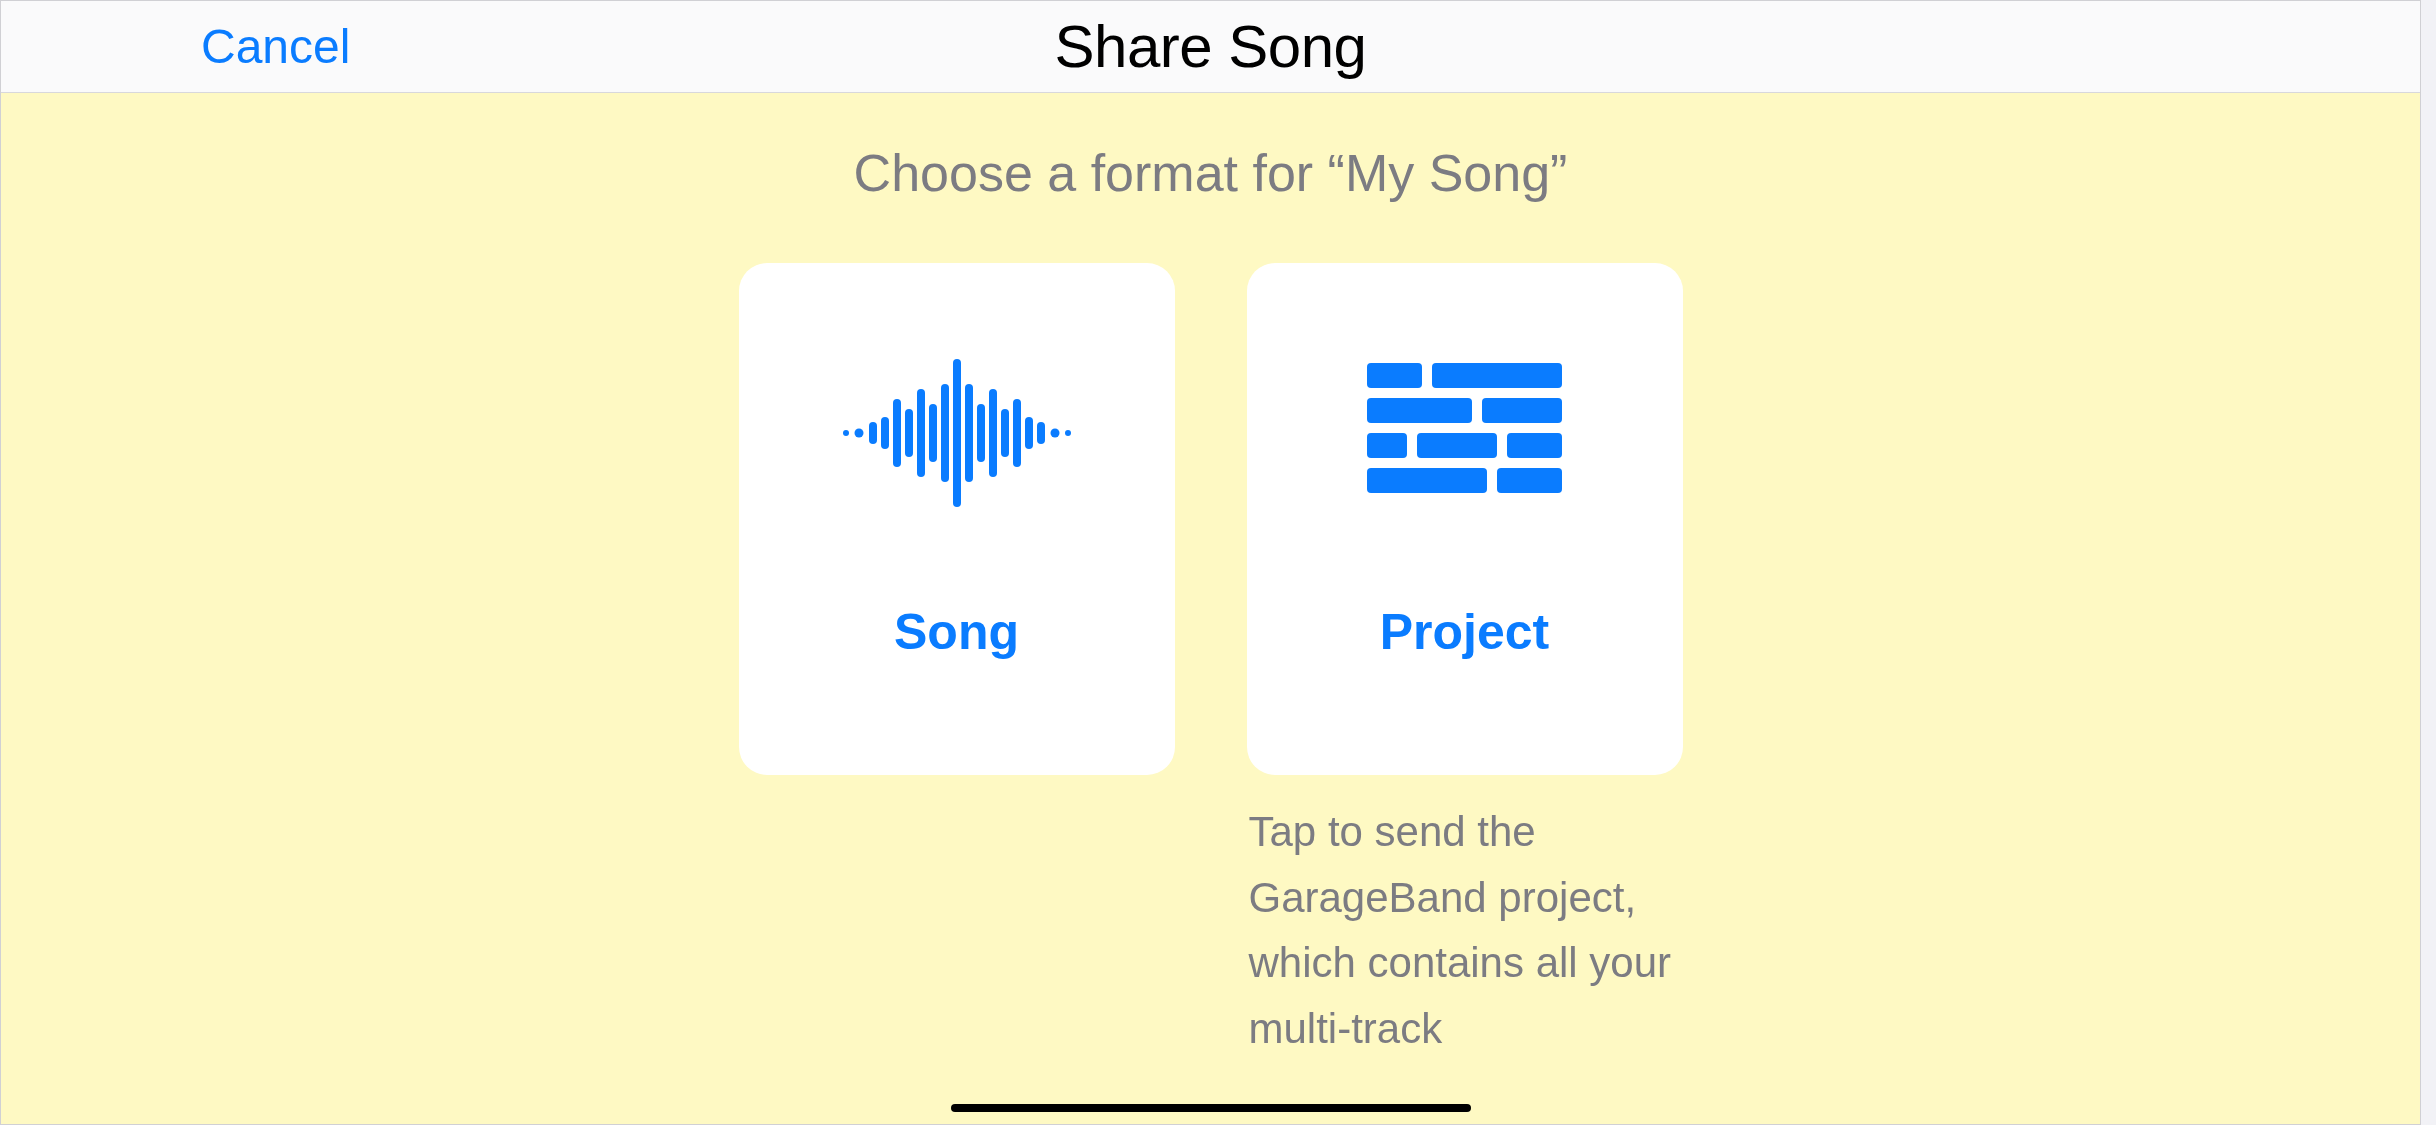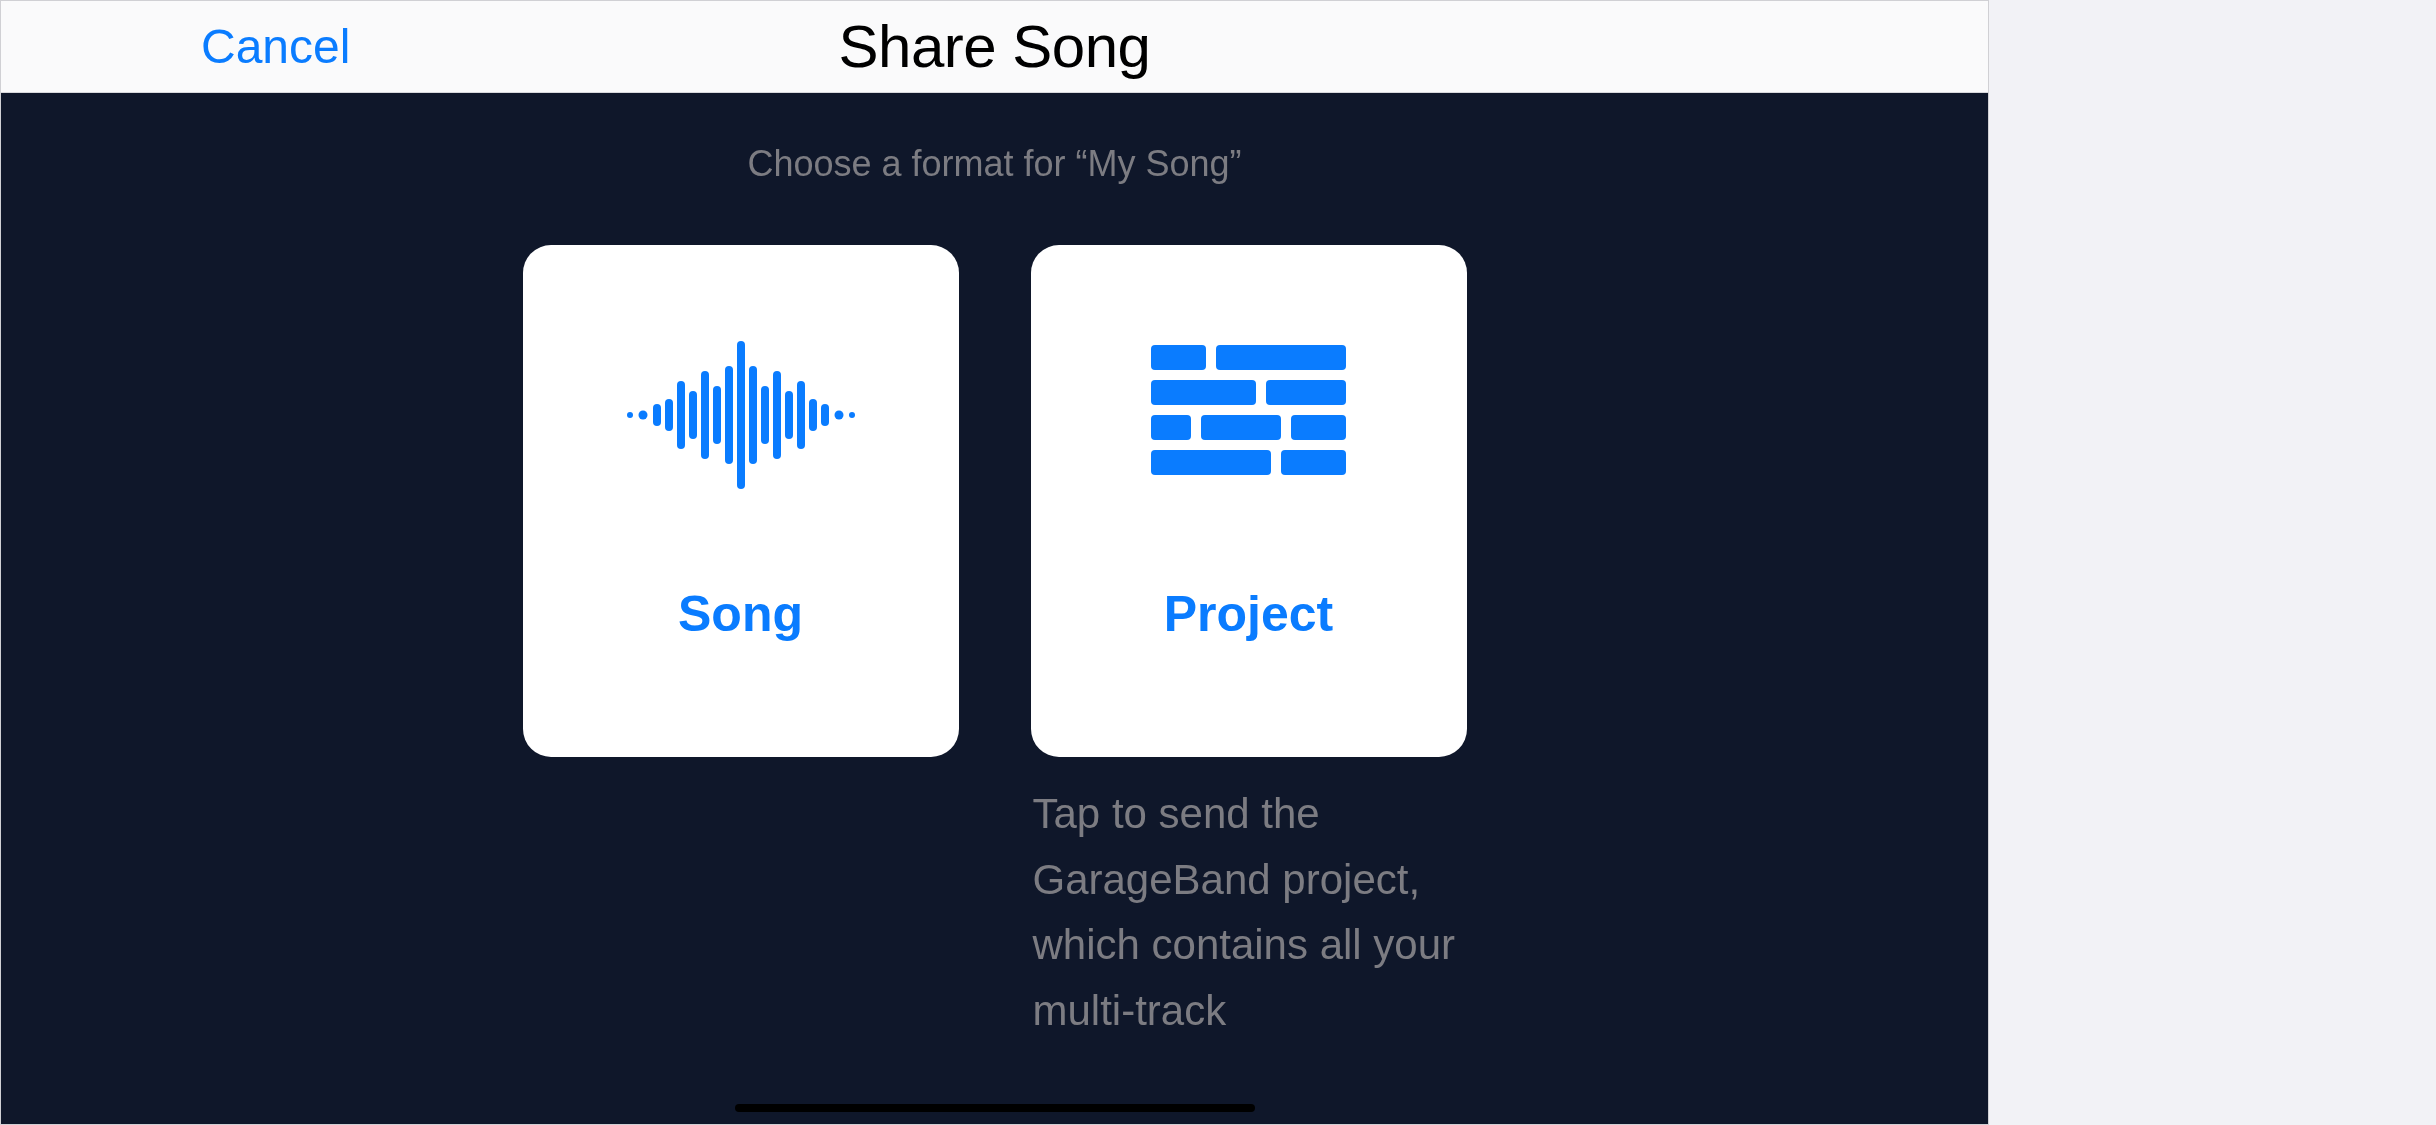--- a/index.html
+++ b/index.html
@@ -5,25 +5,25 @@
   * { box-sizing: border-box; margin: 0; padding: 0; }
   html, body {
     width: 2436px;
     height: 1125px;
     overflow: hidden;
     font-family: -apple-system, "SF Pro Text", "Helvetica Neue", Helvetica, Arial, sans-serif;
     background: #f2f2f6;
     color: #000;
   }
   .viewport {
-    width: 1989px;
+    width: 2421px;
     height: 1125px;
     position: relative;
     border: 1px solid #d0d0d4;
-    background: #0f172a;
+    background: #fef9c3;
   }
   .navbar {
     height: 92px;
     background: #fafafb;
     border-bottom: 1px solid #d8d8dc;
     display: flex;
     align-items: center;
     padding: 0 200px;
     position: relative;
   }
@@ -46,21 +46,21 @@
     color: #000;
     letter-spacing: -0.5px;
   }
   .content {
     padding-top: 50px;
     display: flex;
     flex-direction: column;
     align-items: center;
   }
   .subtitle {
-    font-size: 36px;
+    font-size: 52px;
     color: #7c7c82;
     letter-spacing: 0px;
     margin-bottom: 60px;
   }
   .cards-row {
     display: flex;
     flex-direction: row;
     justify-content: center;
     gap: 72px;
   }

